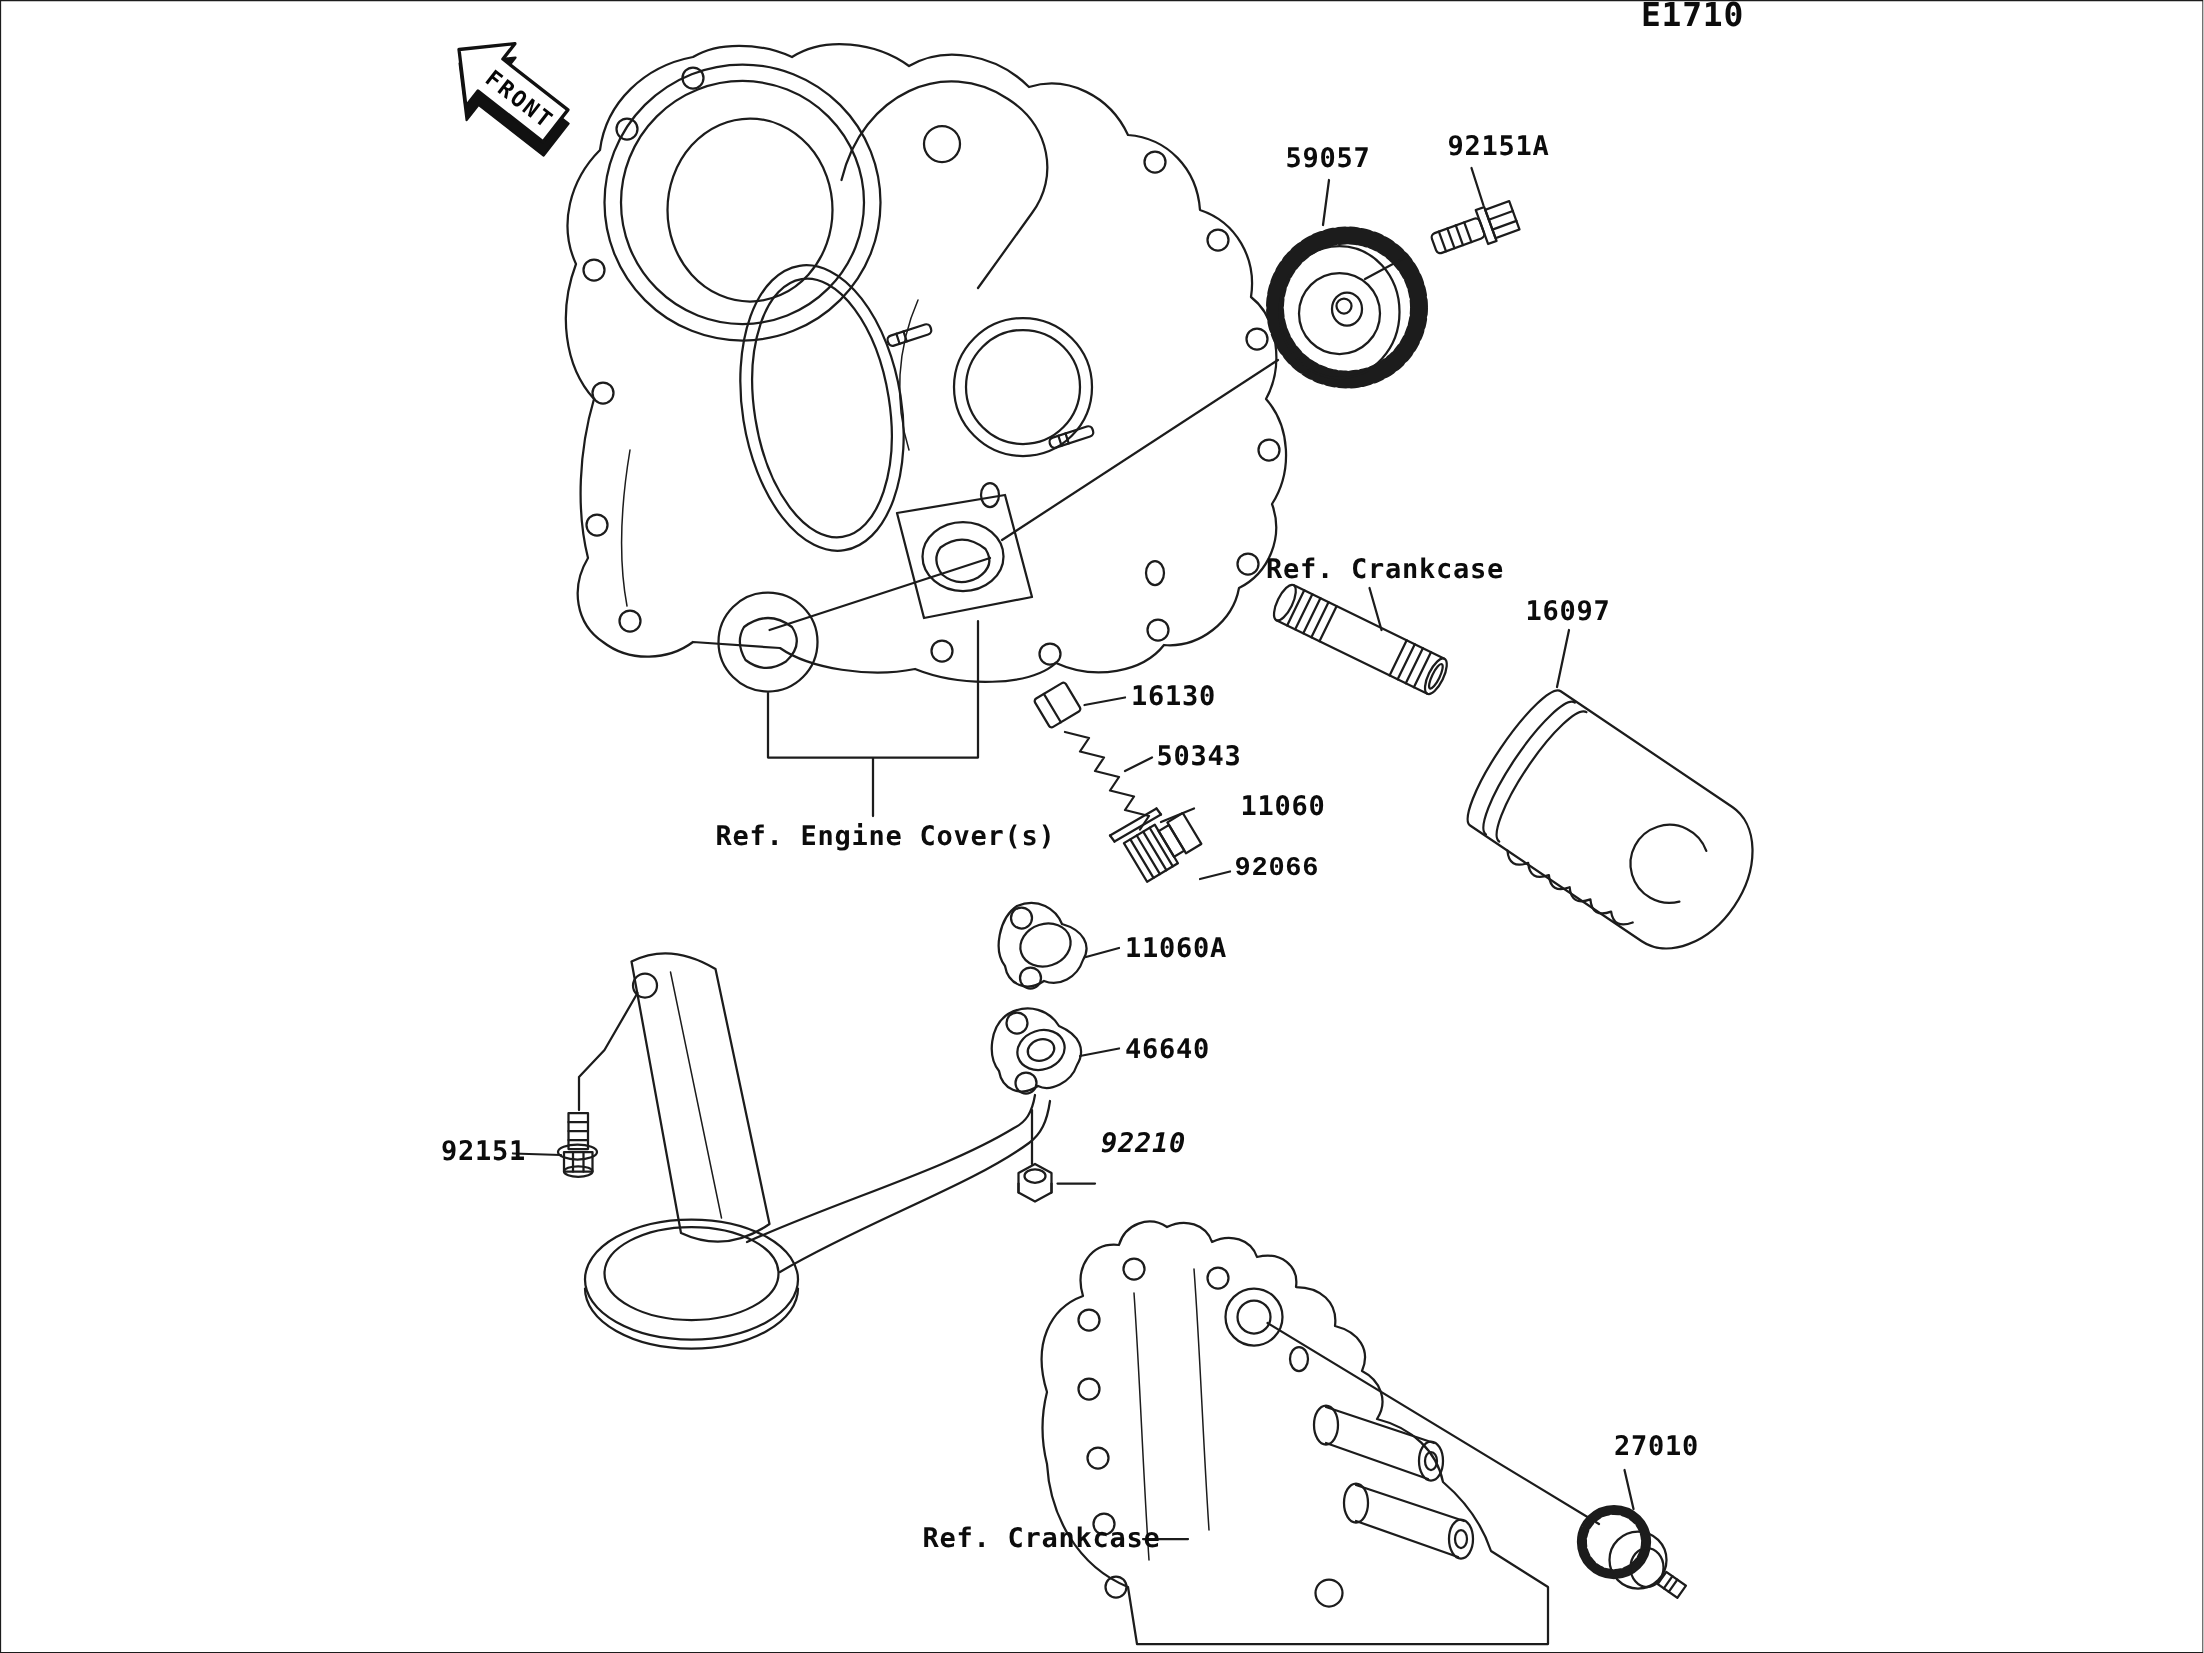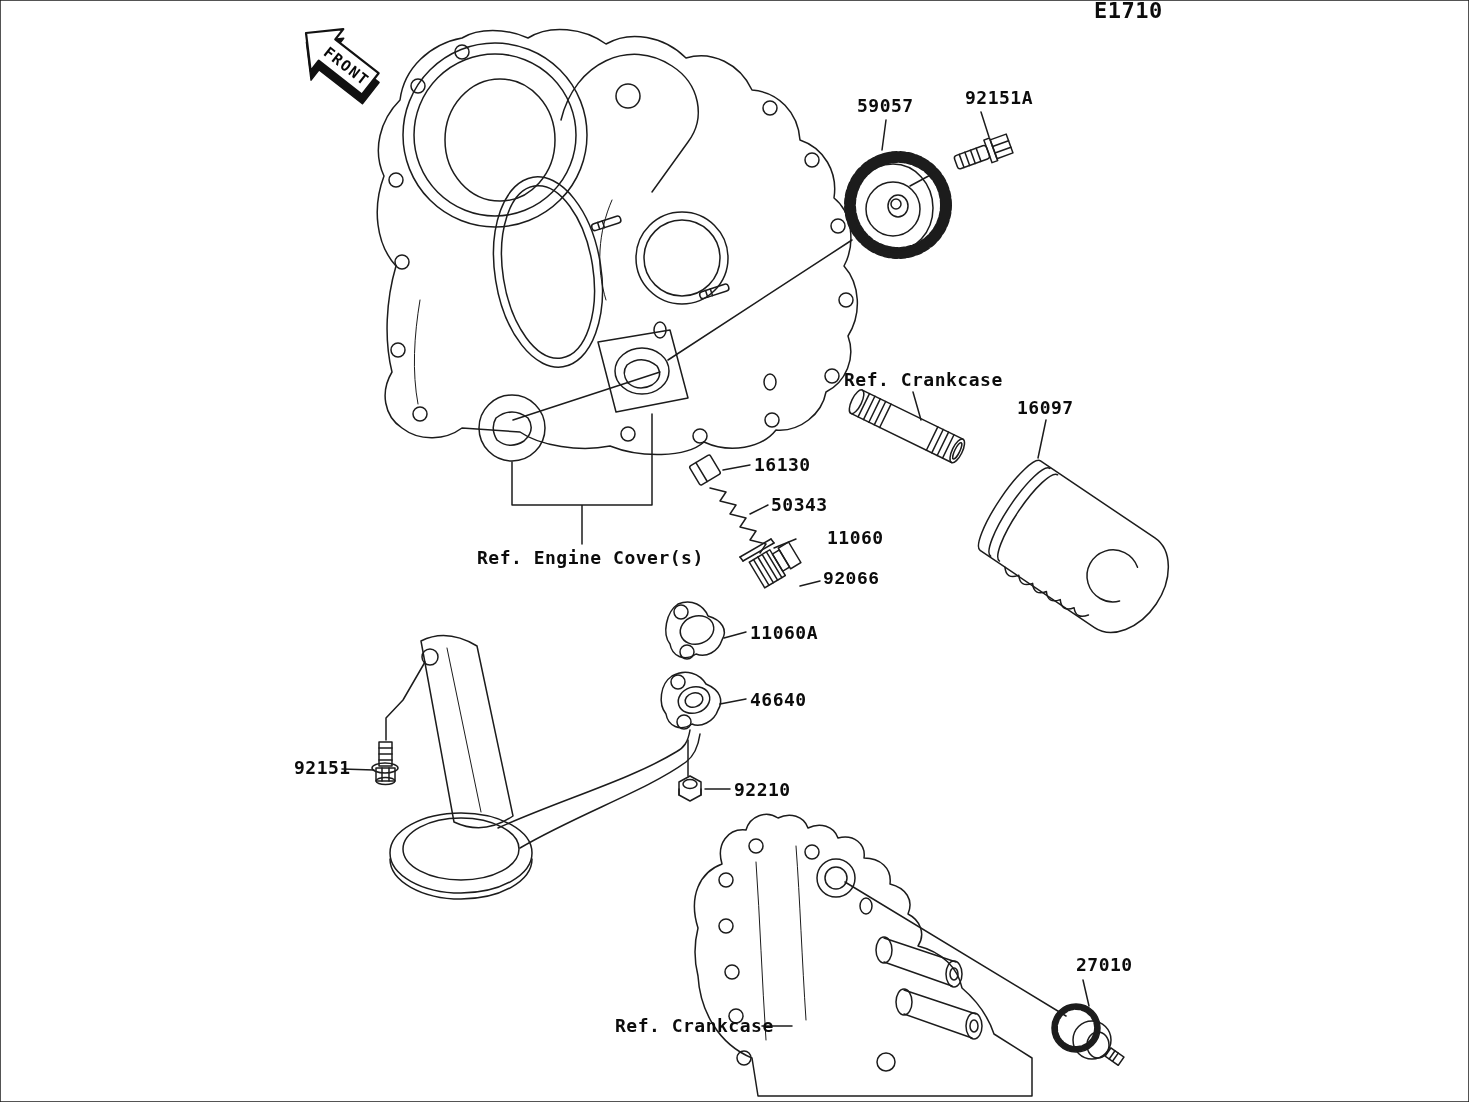--- a/index.html
+++ b/index.html
@@ -294,20 +294,20 @@
   <div class="lbl" style="left:857px;top:95px;">59057</div>
   <div class="lbl" style="left:949px;top:87px;margin-left:16px;">92151A</div>
   <div class="lbl" style="left:1017px;top:397px;">16097</div>
   <div class="lbl" style="left:754px;top:454px;">16130</div>
   <div class="lbl" style="left:771px;top:494px;">50343</div>
   <div class="lbl" style="left:799px;top:527px;margin-left:28px;">11060</div>
   <div class="lbl" style="left:823px;top:569px;font-family:Liberation Mono, monospace;">92066</div>
   <div class="lbl" style="left:750px;top:622px;">11060A</div>
   <div class="lbl" style="left:750px;top:689px;">46640</div>
   <div class="lbl" style="left:294px;top:757px;">92151</div>
-  <div class="lbl" style="left:734px;top:779px;">92210</div>
+  <div class="lbl" style="left:734px;top:752px;font-style:italic;">92210</div>
   <div class="lbl" style="left:1060px;top:954px;margin-left:16px;">27010</div>
 
   <div class="lbl" style="left:844px;top:369px;">Ref. Crankcase</div>
   <div class="lbl" style="left:477px;top:547px;">Ref. Engine Cover(s)</div>
   <div class="lbl" style="left:615px;top:1015px;">Ref. Crankcase</div>
 
 </div>
 
 </body></html>

